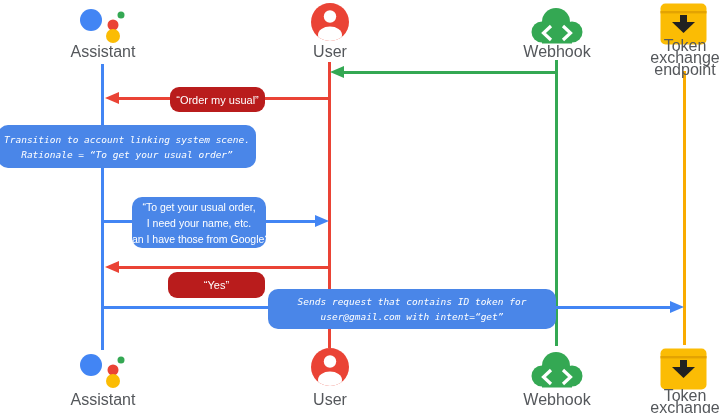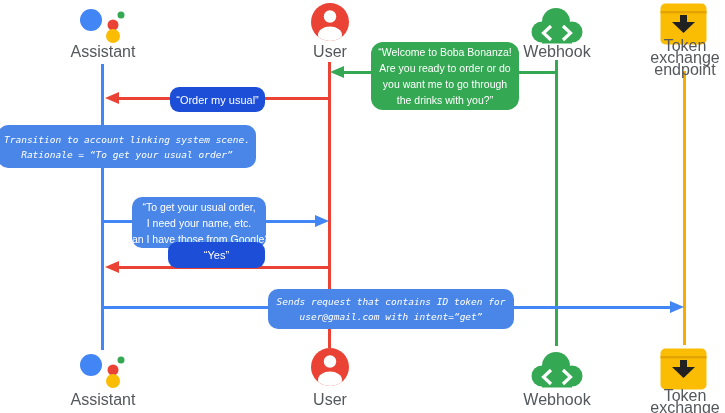--- a/index.html
+++ b/index.html
@@ -23,21 +23,21 @@
   .head-right { border-width:6.5px 0 6.5px 14px; }
   .hd-green.head-left { border-color:transparent #34a853 transparent transparent; }
   .hd-red.head-left   { border-color:transparent #ea4335 transparent transparent; }
   .hd-blue.head-right { border-color:transparent transparent transparent #4285f4; }
 
   .bubble {
     position:absolute; color:#ffffff; display:flex; align-items:center; justify-content:center;
     text-align:center; white-space:pre; box-sizing:border-box;
   }
   .b-green  { background:#34a853; border-radius:12px; }
-  .b-red    { background:#1d4ed8; border-radius:9px; }
+  .b-red    { background:#b91c1c; border-radius:9px; }
   .b-blue   { background:#4a86e8; border-radius:10px; }
   .sans-lg  { font-size:10.5px; line-height:16px; }
   .sans-sm  { font-size:11px;   line-height:14px; }
   .mono     { font-family:"DejaVu Sans Mono", monospace; font-style:italic;
               font-size:9.5px; line-height:15px; }
 
   .actor-label {
     position:absolute; width:80px; color:#54575b; font-size:16px; line-height:12px;
     text-align:center;
   }
@@ -61,37 +61,33 @@
 
   <div class="msg-line ml-blue" style="left:103px; top:220px; width:213px;"></div>
   <div class="head head-right hd-blue" style="left:315px; top:215px;"></div>
 
   <div class="msg-line ml-red" style="left:118px; top:266px; width:212px;"></div>
   <div class="head head-left hd-red" style="left:105px; top:261px;"></div>
 
   <div class="msg-line ml-blue" style="left:103px; top:306px; width:568px;"></div>
   <div class="head head-right hd-blue" style="left:670px; top:301px;"></div>
 
-  <div class="bubble b-green sans-lg" style="left:371px; top:42px; width:148px; height:68px;">“Welcome to Boba Bonanza!
-Are you ready to order or do
-you want me to go through
-the drinks with you?”</div>
 
   <div class="bubble b-red sans-sm" style="left:170px; top:87px; width:95px; height:25px;">“Order my usual”</div>
 
   <div class="bubble b-blue mono" style="left:-2px; top:125px; width:258px; height:43px;">Transition to account linking system scene.
 Rationale = “To get your usual order”</div>
 
   <div class="bubble b-blue sans-lg" style="left:132px; top:197px; width:134px; height:51px;">“To get your usual order,
 I need your name, etc.
 Can I have those from Google?”</div>
 
-  <div class="bubble b-red sans-sm" style="left:168px; top:242px; width:97px; height:26px;">“Yes”</div>
+  <div class="bubble b-red sans-sm" style="left:168px; top:272px; width:97px; height:26px;">“Yes”</div>
 
-  <div class="bubble b-blue mono" style="left:268px; top:289px; width:246px; height:40px;">Sends request that contains ID token for
+  <div class="bubble b-blue mono" style="left:268px; top:289px; width:288px; height:40px;">Sends request that contains ID token for
 user@gmail.com with intent=“get”</div>
 
   <svg class="actor-icon" style="left:78px; top:2px;" width="56" height="44" viewBox="0 0 56 44">
     <circle cx="13" cy="18" r="11" fill="#4285f4"></circle>
     <circle cx="35" cy="23" r="5.5" fill="#ea4335"></circle>
     <circle cx="43" cy="13" r="3.5" fill="#34a853"></circle>
     <circle cx="35" cy="34" r="7" fill="#fbbc04"></circle>
   </svg>
   <div class="actor-label" style="left:63px; top:46px;">Assistant</div>
 

